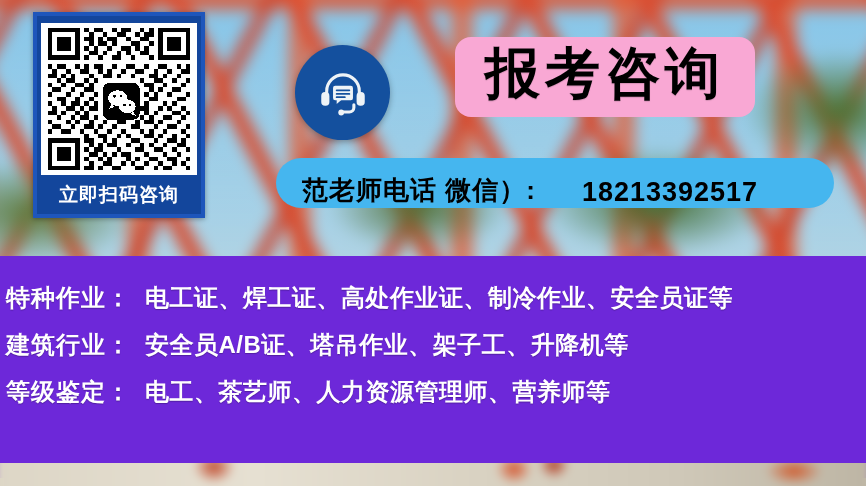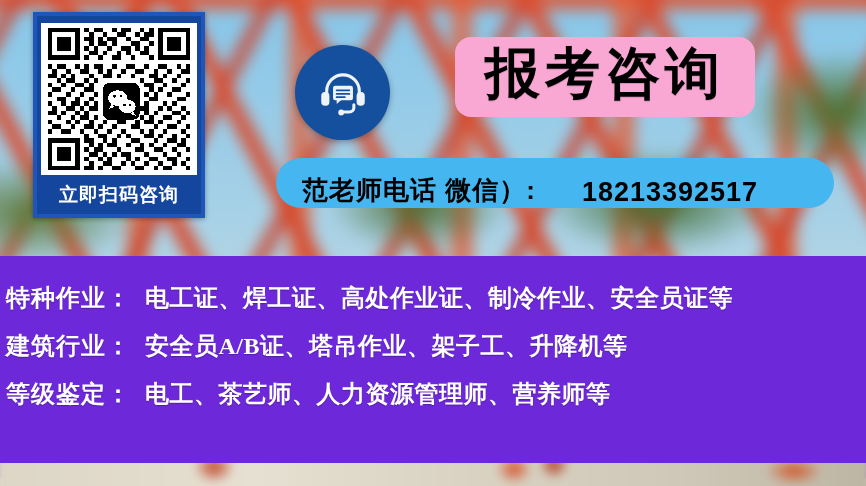--- a/index.html
+++ b/index.html
@@ -138,21 +138,21 @@
     display:flex;
     align-items:baseline;
     color:#ffffff;
     font-size:24px;
     font-weight:bold;
     line-height:47px;
     white-space:nowrap;
     text-shadow:0 1px 1px rgba(0,0,0,0.25);
   }
   .row-label { letter-spacing:1px; }
-  .row-value { margin-left:14px; letter-spacing:0.5px;font-family:Liberation Serif, serif; }
+  .row-value { margin-left:14px; letter-spacing:0.5px; }
 
   
   .bottom-strip {
     position:absolute;
     left:0; top:463px;
     width:866px; height:23px;
     overflow:hidden;
   }
   .bottom-strip-inner {
     position:absolute; inset:-12px -6px;

